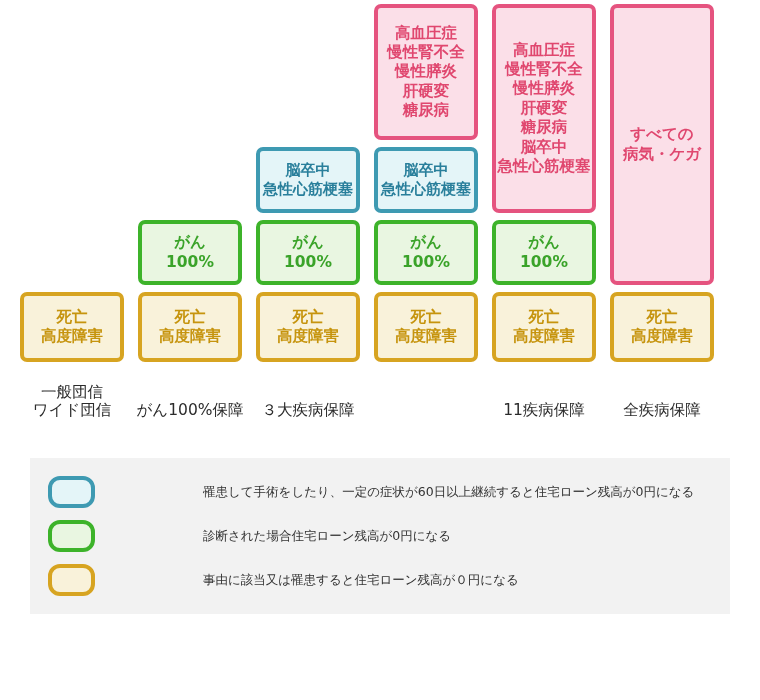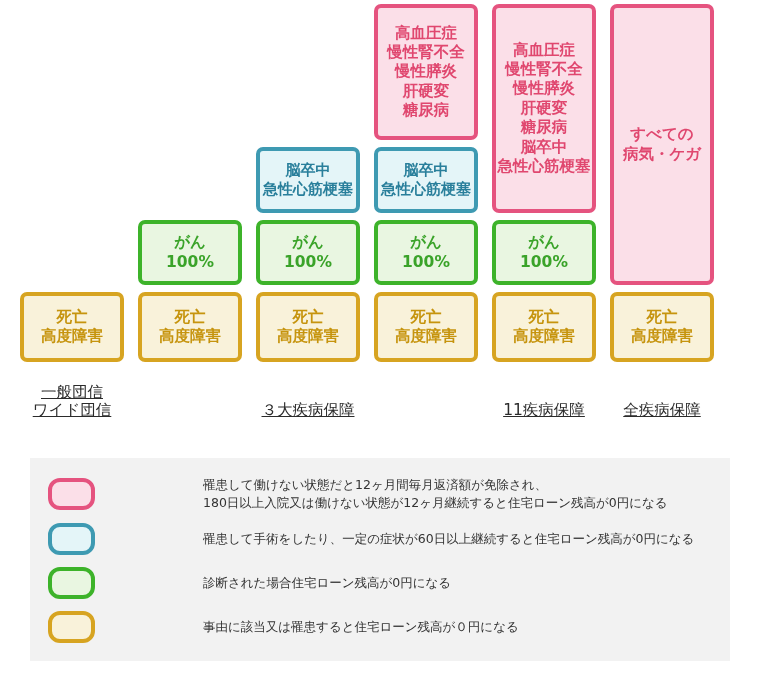--- a/index.html
+++ b/index.html
@@ -41,21 +41,20 @@
     height: 56px;
     margin-top: 2px;
     display: flex;
     align-items: flex-end;
     justify-content: center;
     text-align: center;
     font-size: 15.5px;
     line-height: 1.15;
     color: var(--label-text);
     white-space: pre;
-    text-decoration: underline;
   }
 
   #legend {
     margin: 38px 0 0 30px;
     width: 700px;
     background: var(--panel-bg);
     padding: 18px 20px 18px 18px;
   }
   .legend-row { display: flex; align-items: center; margin-top: 12px; }
   .legend-row:first-child { margin-top: 0; }
@@ -91,20 +90,21 @@
         <div class="col-label">一般団信
 ワイド団信</div>
       </div>
       <div class="column">
         <div class="stack">
           <div class="box box-green" style="height: 65px;">がん
 100%</div>
           <div class="box box-yellow" style="height: 70px;">死亡
 高度障害</div>
         </div>
+        <div class="col-label">がん100%保障</div>
       </div>
       <div class="column">
         <div class="stack">
           <div class="box box-blue" style="height: 66px;">脳卒中
 急性心筋梗塞</div>
           <div class="box box-green" style="height: 65px;">がん
 100%</div>
           <div class="box box-yellow" style="height: 70px;">死亡
 高度障害</div>
         </div>
@@ -146,25 +146,20 @@
           <div class="box box-pink" style="height: 281px;">すべての
 病気・ケガ</div>
           <div class="box box-yellow" style="height: 70px;">死亡
 高度障害</div>
         </div>
         <div class="col-label">全疾病保障</div>
       </div>
     </div>
   <div id="legend">
       <div class="legend-row">
-        <div class="swatch swatch-pink"></div>
-        <div class="legend-text">罹患して働けない状態だと12ヶ月間毎月返済額が免除され、
-180日以上入院又は働けない状態が12ヶ月継続すると住宅ローン残高が0円になる</div>
-      </div>
-      <div class="legend-row">
         <div class="swatch swatch-blue"></div>
         <div class="legend-text">罹患して手術をしたり、一定の症状が60日以上継続すると住宅ローン残高が0円になる</div>
       </div>
       <div class="legend-row">
         <div class="swatch swatch-green"></div>
         <div class="legend-text">診断された場合住宅ローン残高が0円になる</div>
       </div>
       <div class="legend-row">
         <div class="swatch swatch-yellow"></div>
         <div class="legend-text">事由に該当又は罹患すると住宅ローン残高が０円になる</div>

